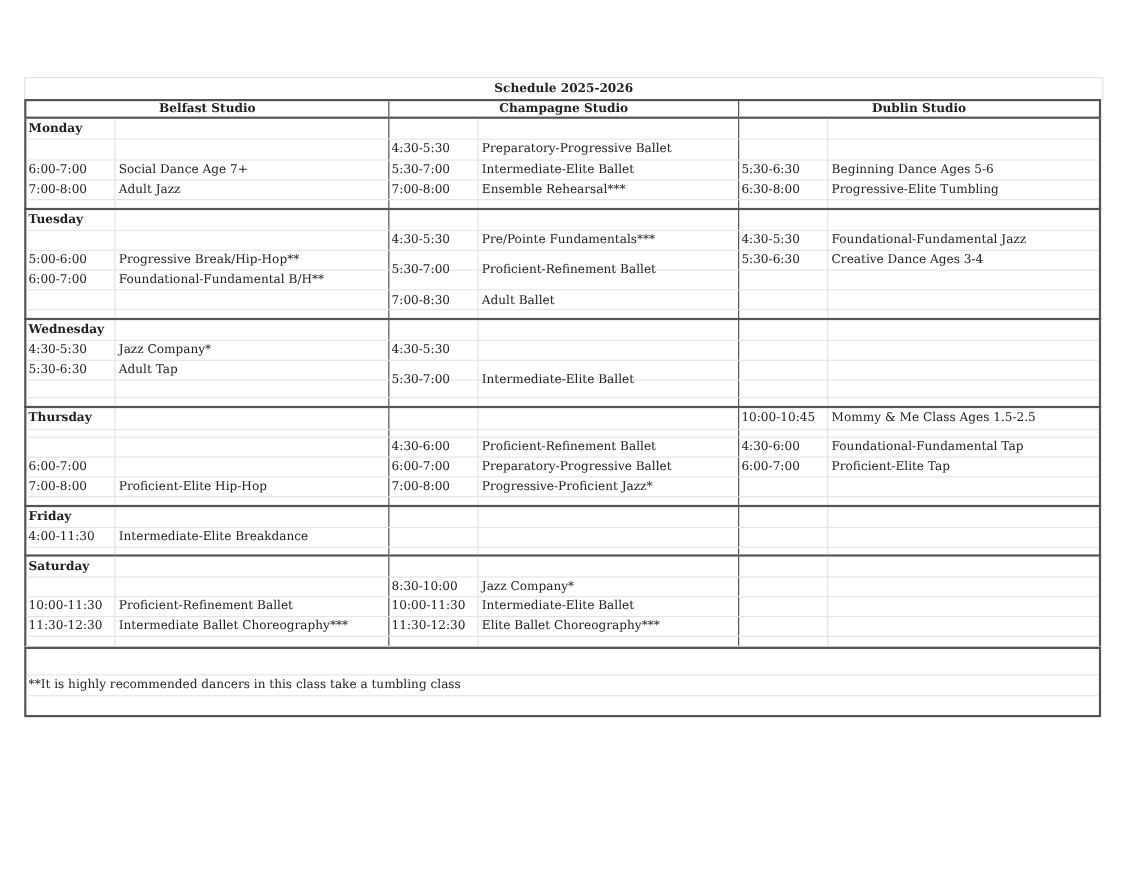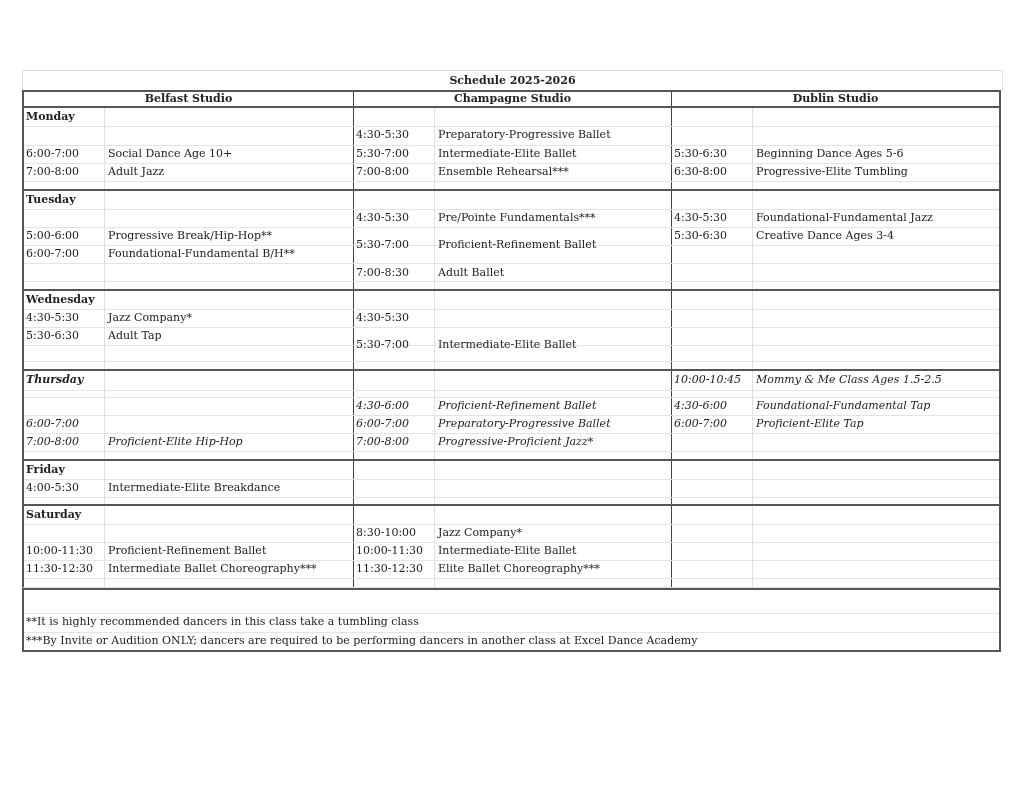--- a/index.html
+++ b/index.html
@@ -44,21 +44,21 @@
     <div class="vline" style="left:329px;"></div>
     <div class="vthin" style="left:410px;"></div>
     <div class="vline" style="left:647px;"></div>
     <div class="vthin" style="left:728px;"></div>
     <div class="hthin" style="top:18px;"></div>
     <div class="hthin" style="top:37px;"></div>
     <div class="hthin" style="top:55px;"></div>
     <div class="hthin" style="top:73px;"></div>
     <div class="cell day" style="left:2px;top:2px;">Monday</div>
     <div class="cell" style="left:2px;top:39px;">6:00-7:00</div>
-    <div class="cell" style="left:84px;top:39px;">Social Dance Age 10+</div>
+    <div class="cell" style="left:84px;top:39px;">Social Dance Age 7+</div>
     <div class="cell" style="left:2px;top:57px;">7:00-8:00</div>
     <div class="cell" style="left:84px;top:57px;">Adult Jazz</div>
     <div class="cell" style="left:332px;top:20px;">4:30-5:30</div>
     <div class="cell" style="left:414px;top:20px;">Preparatory-Progressive Ballet</div>
     <div class="cell" style="left:332px;top:39px;">5:30-7:00</div>
     <div class="cell" style="left:414px;top:39px;">Intermediate-Elite Ballet</div>
     <div class="cell" style="left:332px;top:57px;">7:00-8:00</div>
     <div class="cell" style="left:414px;top:57px;">Ensemble Rehearsal***</div>
     <div class="cell" style="left:650px;top:39px;">5:30-6:30</div>
     <div class="cell" style="left:732px;top:39px;">Beginning Dance Ages 5-6</div>
@@ -107,21 +107,21 @@
     <div class="cell day" style="left:2px;top:2px;">Wednesday</div>
     <div class="cell" style="left:2px;top:20px;">4:30-5:30</div>
     <div class="cell" style="left:84px;top:20px;">Jazz Company*</div>
     <div class="cell" style="left:2px;top:38px;">5:30-6:30</div>
     <div class="cell" style="left:84px;top:38px;">Adult Tap</div>
     <div class="cell" style="left:332px;top:20px;">4:30-5:30</div>
     <div class="cell" style="left:332px;top:47px;">5:30-7:00</div>
     <div class="cell" style="left:414px;top:47px;">Intermediate-Elite Ballet</div>
   </div>
 
-  <div class="block" style="top:301px;height:90px;font-style:italic;">
+  <div class="block" style="top:301px;height:90px;">
     <div class="vthin" style="left:80px;"></div>
     <div class="vline" style="left:329px;"></div>
     <div class="vthin" style="left:410px;"></div>
     <div class="vline" style="left:647px;"></div>
     <div class="vthin" style="left:728px;"></div>
     <div class="hthin" style="top:19px;"></div>
     <div class="hthin" style="top:26px;"></div>
     <div class="hthin" style="top:44px;"></div>
     <div class="hthin" style="top:62px;"></div>
     <div class="hthin" style="top:80px;"></div>
@@ -145,21 +145,21 @@
 
   <div class="block" style="top:391px;height:45px;">
     <div class="vthin" style="left:80px;"></div>
     <div class="vline" style="left:329px;"></div>
     <div class="vthin" style="left:410px;"></div>
     <div class="vline" style="left:647px;"></div>
     <div class="vthin" style="left:728px;"></div>
     <div class="hthin" style="top:18px;"></div>
     <div class="hthin" style="top:36px;"></div>
     <div class="cell day" style="left:2px;top:2px;">Friday</div>
-    <div class="cell" style="left:2px;top:20px;">4:00-5:30</div>
+    <div class="cell" style="left:2px;top:20px;">4:00-11:30</div>
     <div class="cell" style="left:84px;top:20px;">Intermediate-Elite Breakdance</div>
   </div>
 
   <div class="block" style="top:436px;height:82px;border-bottom:1px solid #e0e0e0;">
     <div class="vthin" style="left:80px;"></div>
     <div class="vline" style="left:329px;"></div>
     <div class="vthin" style="left:410px;"></div>
     <div class="vline" style="left:647px;"></div>
     <div class="vthin" style="left:728px;"></div>
     <div class="hthin" style="top:18px;"></div>
@@ -176,16 +176,15 @@
     <div class="cell" style="left:332px;top:38px;">10:00-11:30</div>
     <div class="cell" style="left:414px;top:38px;">Intermediate-Elite Ballet</div>
     <div class="cell" style="left:332px;top:56px;">11:30-12:30</div>
     <div class="cell" style="left:414px;top:56px;">Elite Ballet Choreography***</div>
   </div>
 
   <div class="foot" style="top:518px;height:64px;border-top:2px solid #555;border-bottom:2px solid #555;">
     <div class="hthin" style="top:23px;"></div>
     <div class="hthin" style="top:42px;"></div>
     <div class="foot-line" style="top:25px;">**It is highly recommended dancers in this class take a tumbling class</div>
-    <div class="foot-line" style="top:44px;">***By Invite or Audition ONLY; dancers are required to be performing dancers in another class at Excel Dance Academy</div>
   </div>
 
 </div>
 
 </body></html>

